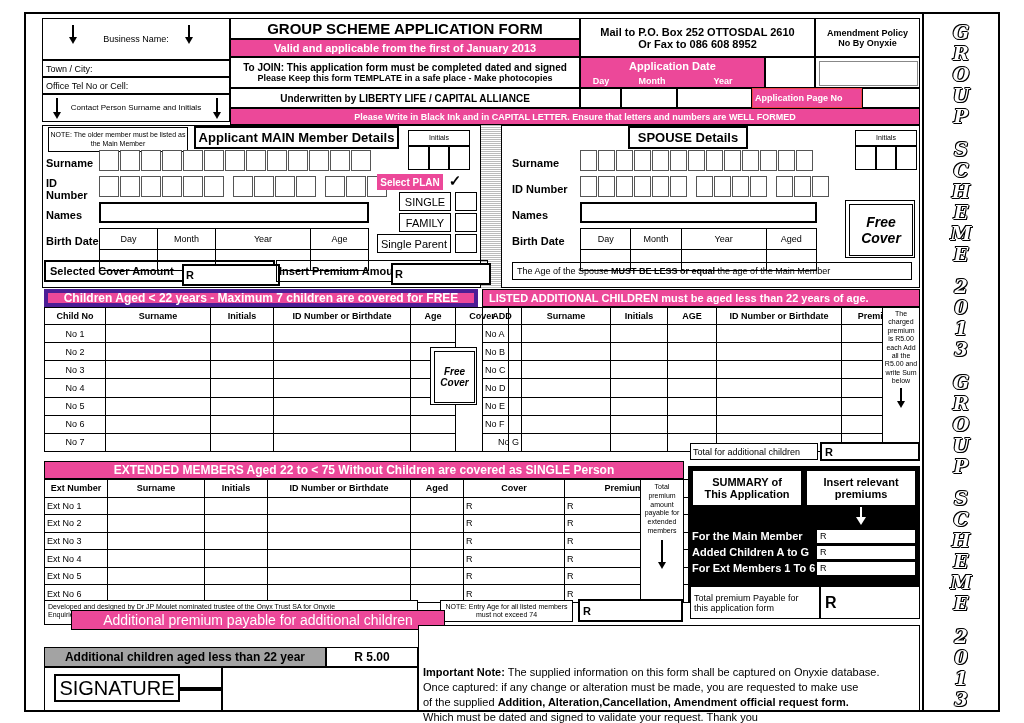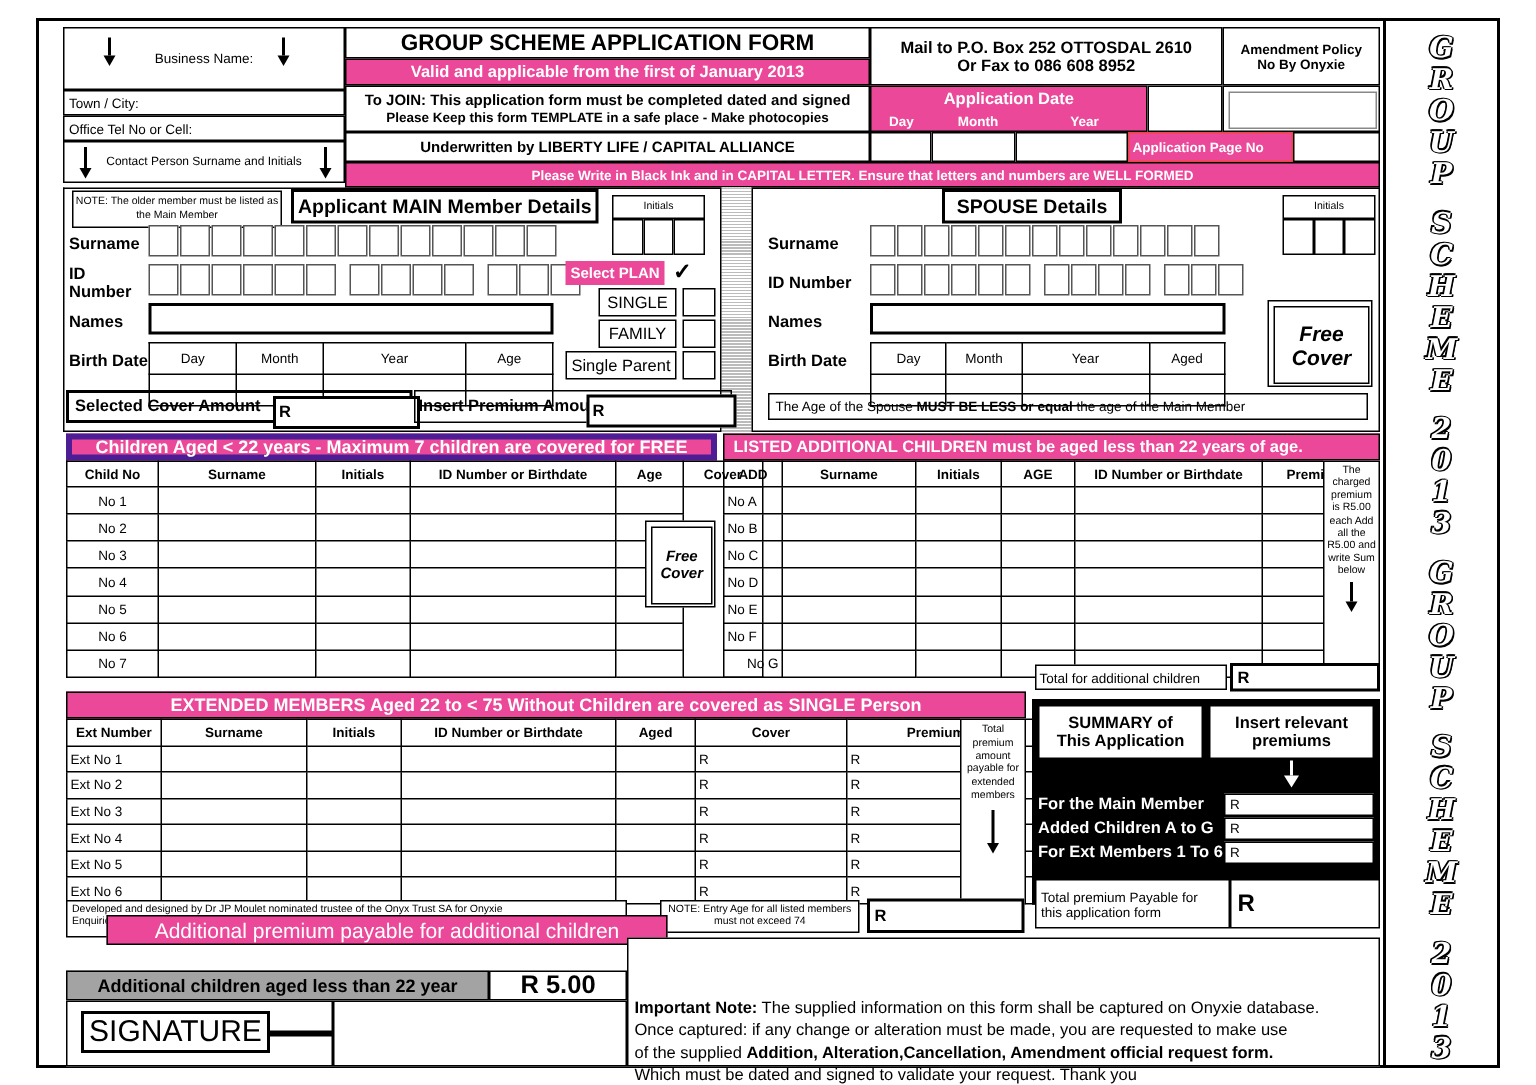--- a/index.html
+++ b/index.html
@@ -698,21 +698,21 @@
     <span class="b md">R</span>
   </div>
 
   <div class="abs blk ctr" style="left:44px;top:610px;width:374px;height:20px;border:1px solid #000;margin-left:27px;">
     <span style="font-size:14px;">Additional premium payable for additional children</span>
   </div>
   <div class="abs bd ctr" style="left:44px;top:647px;width:282px;height:20px;background:#a3a3a3;">
     <span class="b" style="font-size:12px;">Additional children aged less than 22 year</span>
   </div>
   <div class="abs bd ctr" style="left:326px;top:647px;width:92px;height:20px;background:#fff;">
-    <span class="b" style="font-size:17px;text-align:right;">R 5.00</span>
+    <span class="b" style="font-size:12px;text-align:right;">R 5.00</span>
   </div>
 
   <div class="abs bd" style="left:44px;top:667px;width:178px;height:44px;background:#fff;"></div>
   <div class="abs bd2 ctr" style="left:54px;top:674px;width:126px;height:28px;background:#fff;">
     <span style="font-size:20px;">SIGNATURE</span>
   </div>
   <div class="abs" style="left:180px;top:682px;display:flex;align-items:center;">
     <div style="width:48px;height:4px;background:#000;"></div>
       <div class="arrow-right"></div>
   </div>

